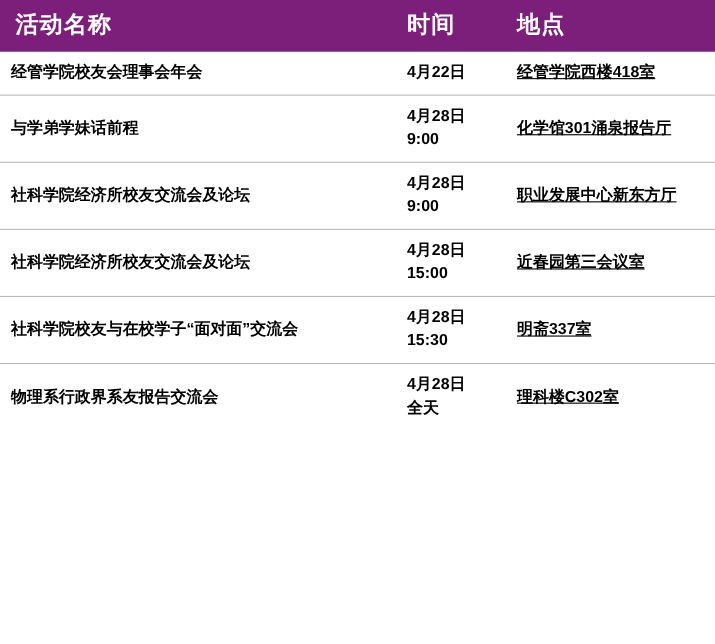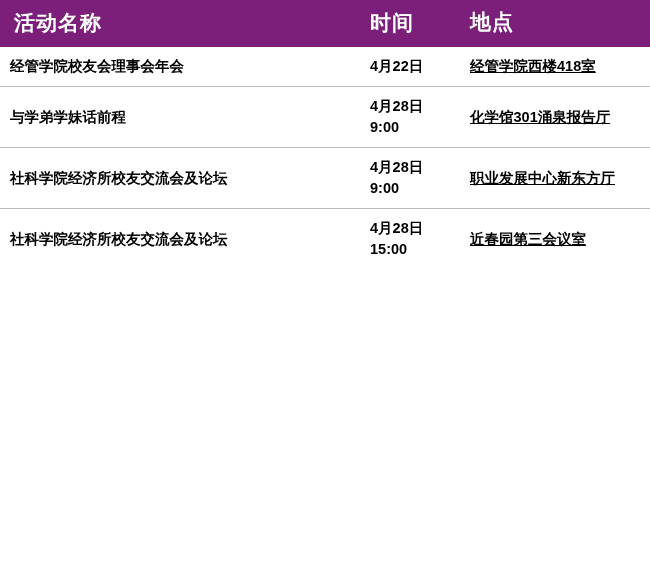--- a/index.html
+++ b/index.html
@@ -95,15 +95,27 @@
         <td class="cell-time">4月28日
 9:00</td>
         <td class="cell-place">职业发展中心新东方厅</td>
       </tr>
       <tr>
         <td class="cell-name">社科学院经济所校友交流会及论坛</td>
         <td class="cell-time">4月28日
 15:00</td>
         <td class="cell-place">近春园第三会议室</td>
       </tr>
+      <tr>
+        <td class="cell-name">社科学院校友与在校学子“面对面”交流会</td>
+        <td class="cell-time">4月28日
+15:30</td>
+        <td class="cell-place">明斋337室</td>
+      </tr>
+      <tr>
+        <td class="cell-name">物理系行政界系友报告交流会</td>
+        <td class="cell-time">4月28日
+全天</td>
+        <td class="cell-place">理科楼C302室</td>
+      </tr>
     </tbody>
   </table>
 </div>
 
 </body></html>

